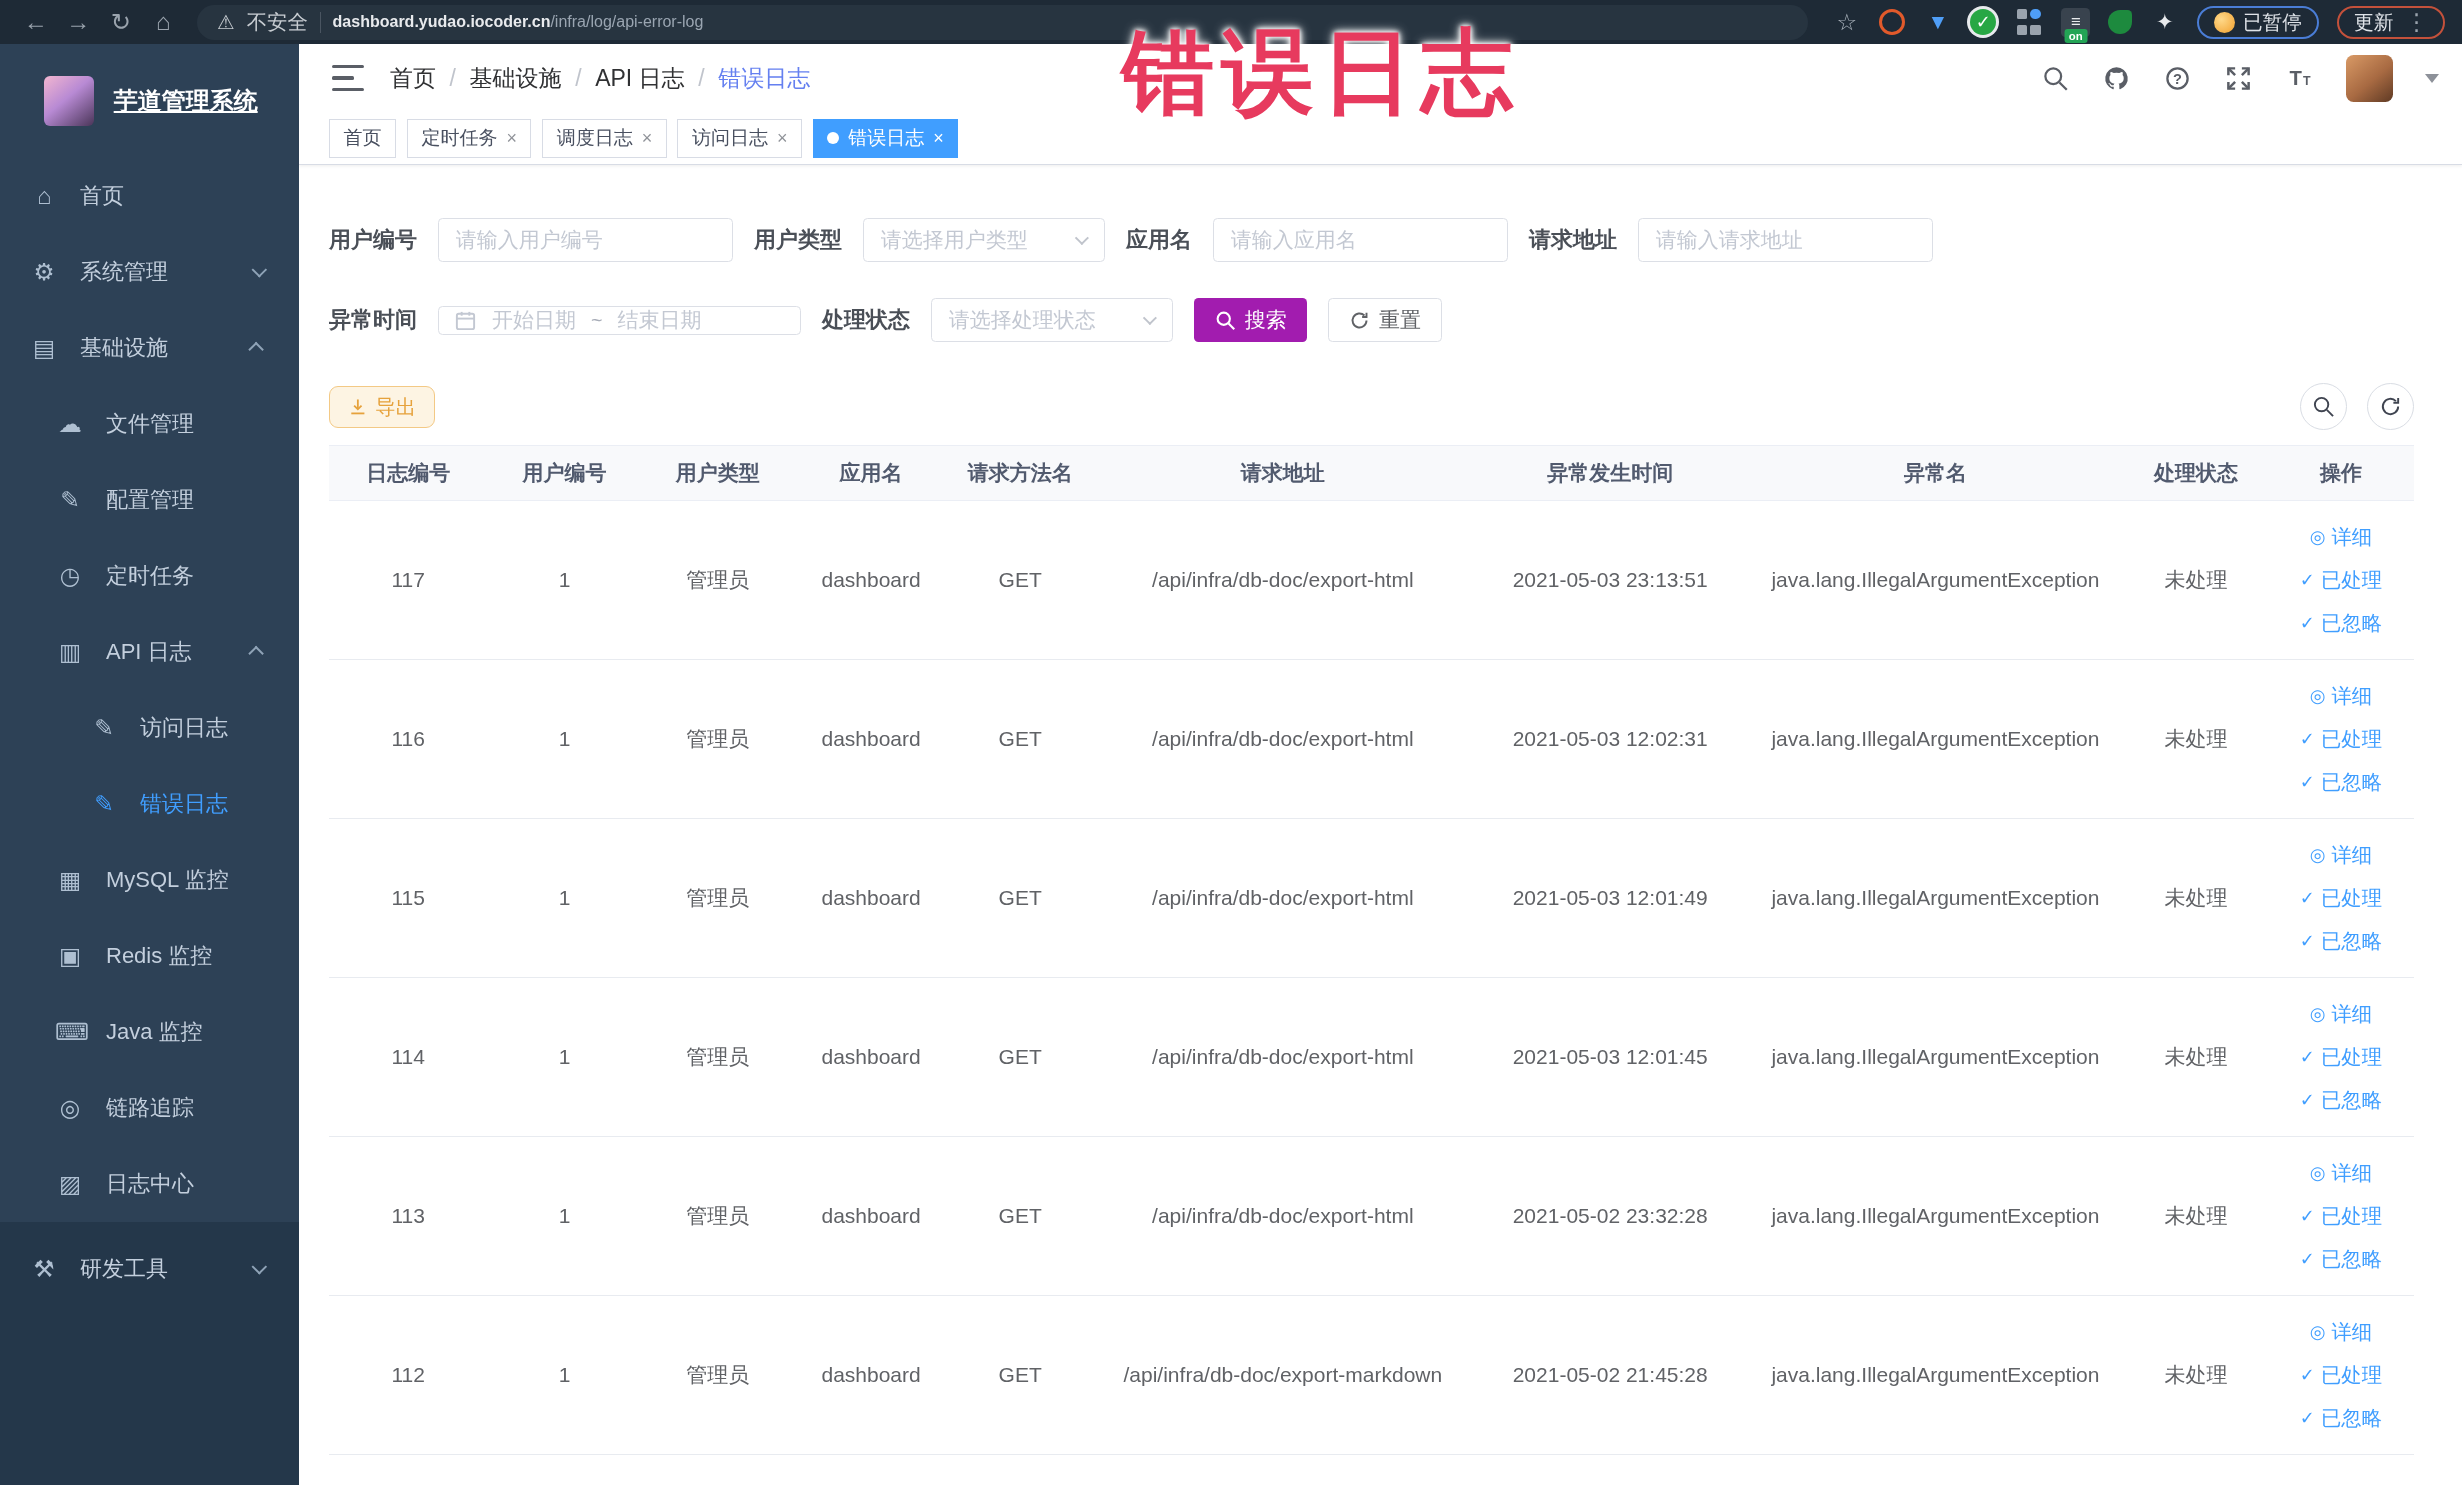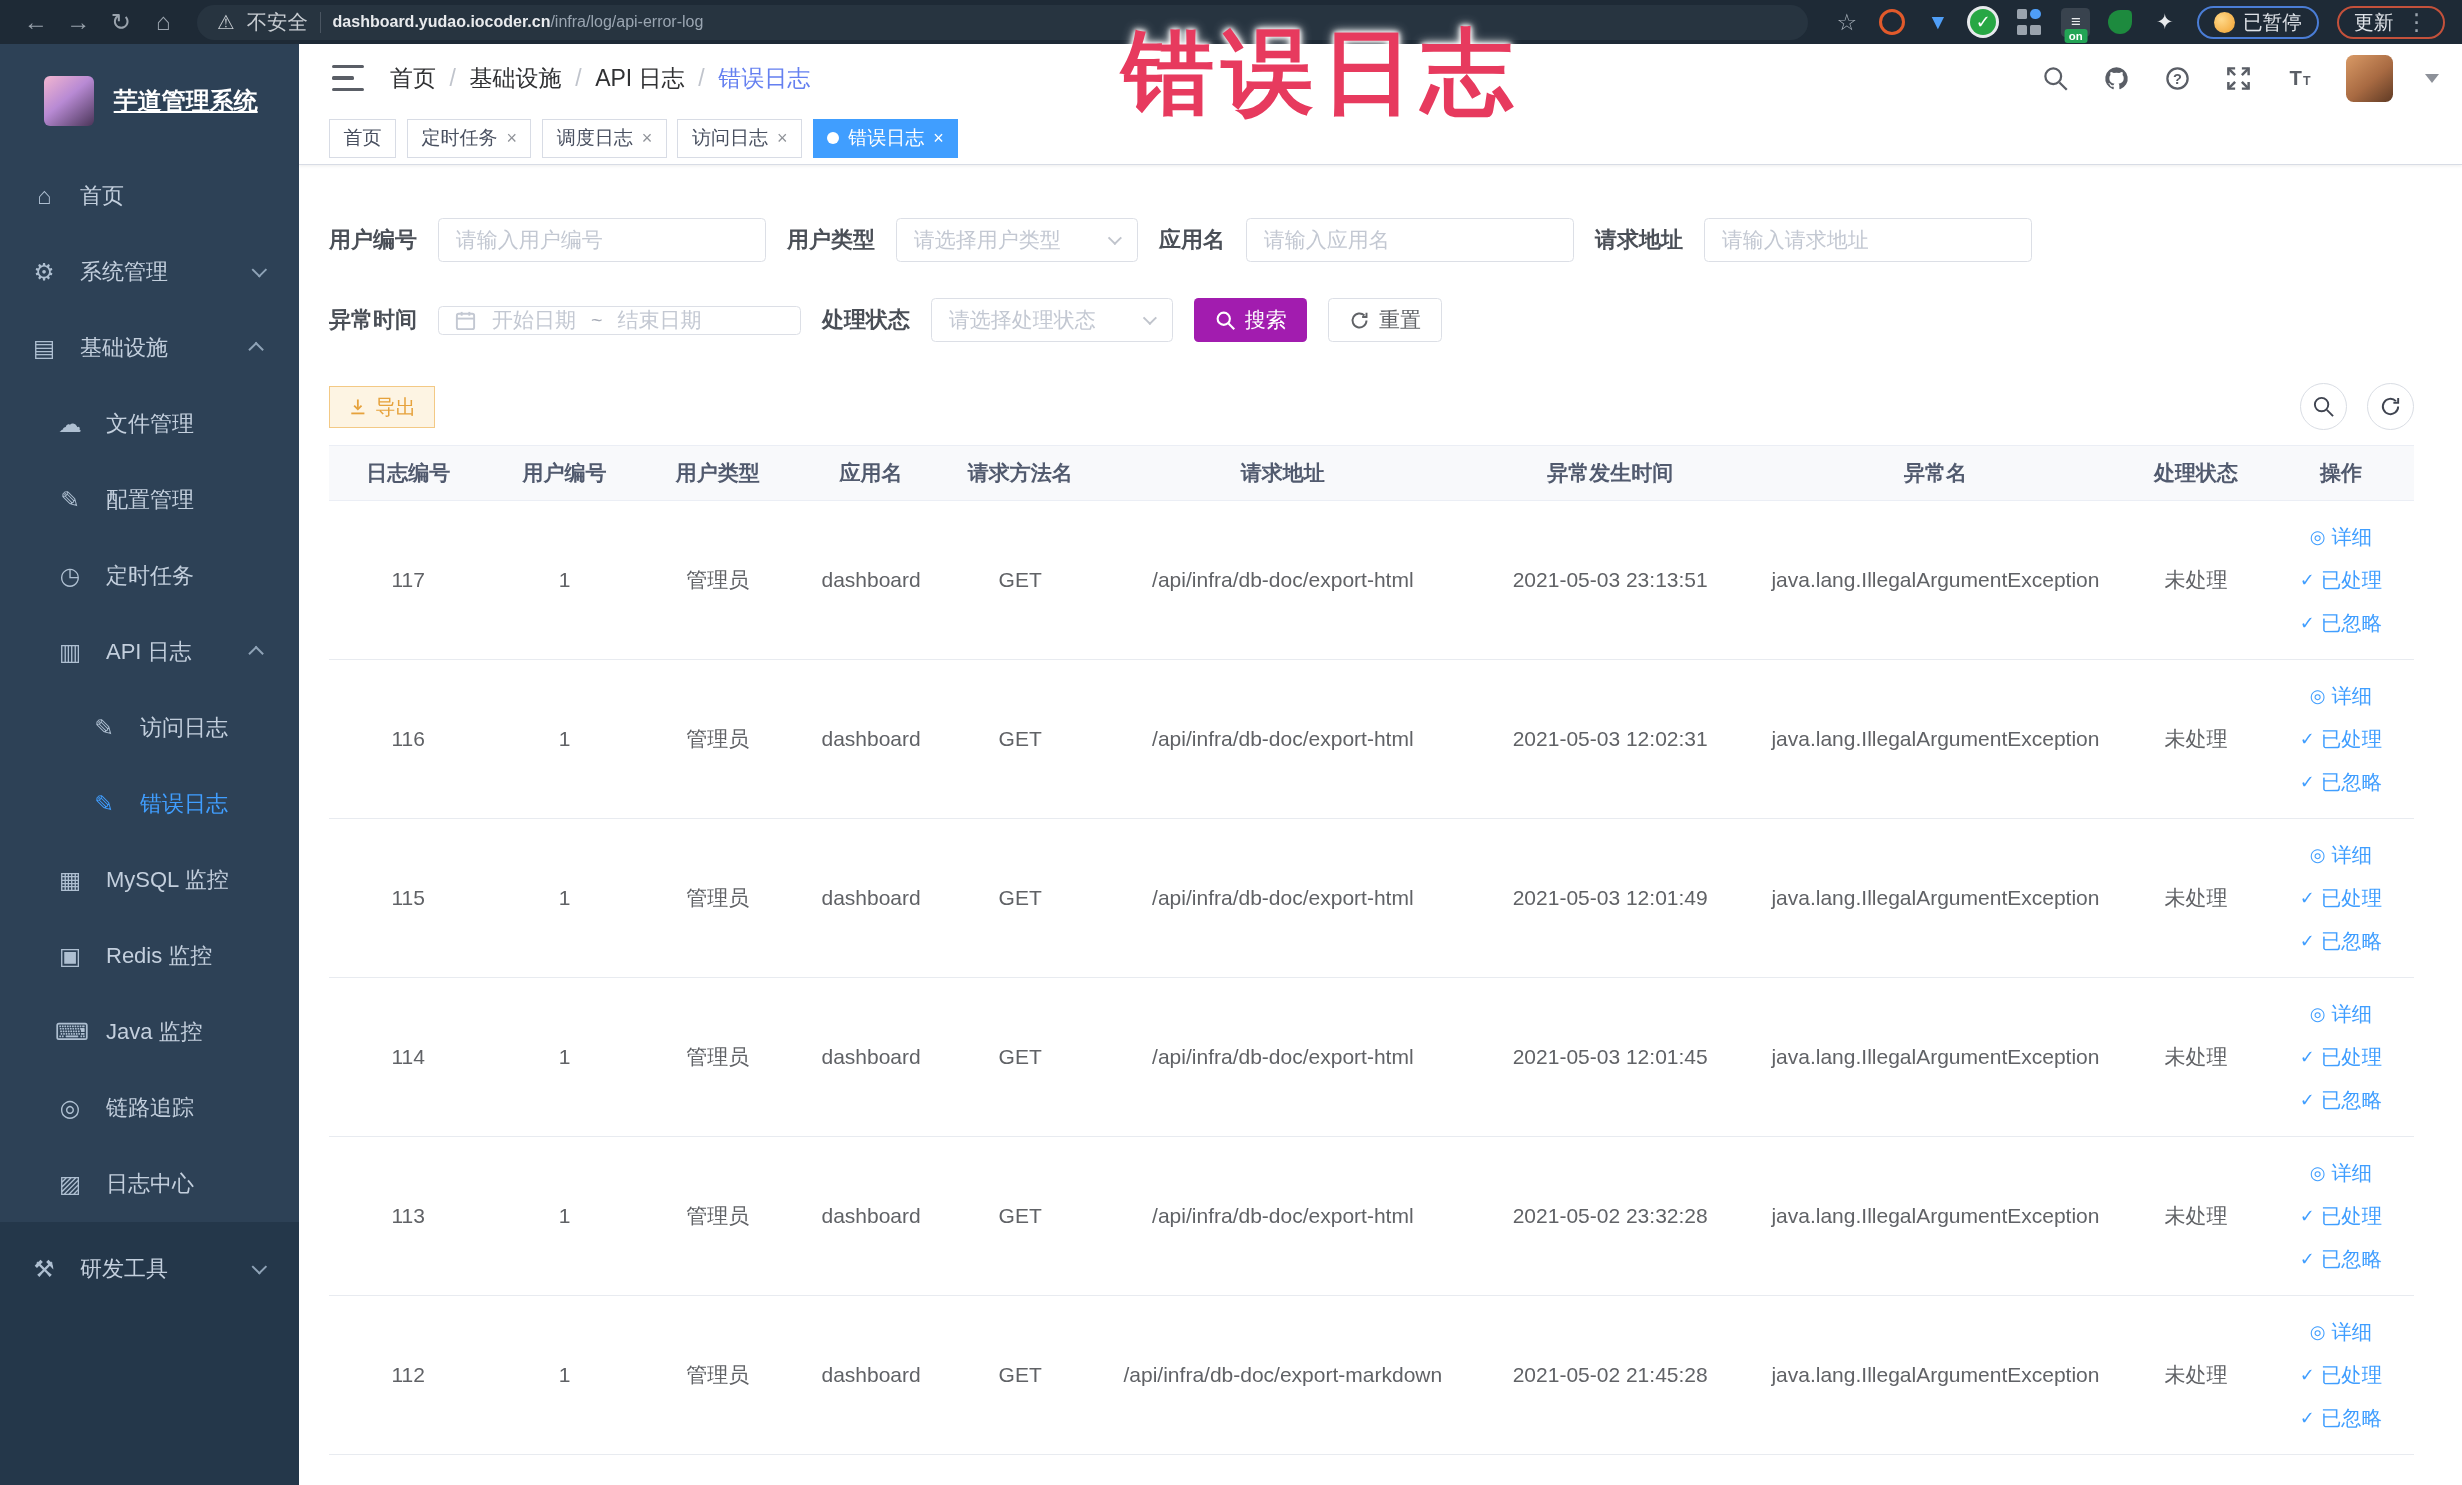--- a/index.html
+++ b/index.html
@@ -88,40 +88,40 @@
          border:0.8px solid #d8dce5; color:#495060; font-size:19px; cursor:pointer; white-space:nowrap; }
   .tag .dot { width:12px; height:12px; border-radius:50%; background:#fff; }
   .tag .close { font-size:18px; line-height:1; color:#909399; }
   .tag.active { background:#409eff; border-color:#409eff; color:#fff; }
   .tag.active .close { color:#fff; }
 
   
   .content { flex:1; padding:53px 48px 0 30px; overflow:hidden; }
   .filter-row { display:flex; align-items:center; gap:21px; margin-bottom:36px; }
   .f-label { font-size:22px; color:#4a4f57; font-weight:bold; white-space:nowrap; }
-  .f-input { width:328px; height:44px; border:0.8px solid #dcdfe6; border-radius:4.5px; padding:0 16.7px;
+  .f-input { width:295px; height:44px; border:0.8px solid #dcdfe6; border-radius:4.5px; padding:0 16.7px;
              font-size:21px; color:#606266; background:#fff; outline:none;
              font-family:"Liberation Sans","DejaVu Sans",sans-serif; }
   .f-input::placeholder { color:#c3c8d2; }
   .f-select { position:relative; width:242px; flex:0 0 auto; }
   .f-select .f-input { width:100%; padding-right:45px; }
   .sel-chev { position:absolute; right:18px; top:15px; width:9.8px; height:9.8px;
               border-right:2.3px solid #c0c4cc; border-bottom:2.3px solid #c0c4cc; transform:rotate(45deg); }
   .date-box { width:363px; height:29px; border:0.8px solid #dcdfe6; border-radius:4.5px; background:#fff;
               display:flex; align-items:center; gap:15px; padding:0 15px; font-size:21px; color:#c3c8d2; }
   .cal-ico { width:23px; height:23px; flex:0 0 auto; color:#c3c8d2; }
   .date-sep { color:#a8adb8; font-size:19.7px; }
   .btn { height:44px; border-radius:4.5px; display:flex; align-items:center; gap:9px; padding:0 19.7px;
          font-size:21px; cursor:pointer; border:0.8px solid transparent; white-space:nowrap; }
   .btn svg { width:21px; height:21px; }
   .btn-primary { background:#a21caf; color:#fff; }
   .btn-plain { background:#fff; border-color:#dcdfe6; color:#606266; }
   .toolbar-row { display:flex; align-items:center; margin:41px 0 0; }
   .btn-warning { height:42px; border:0.8px solid #f3c985; background:#fdf4e3; color:#e6a23c;
-                 border-radius:0; display:flex; align-items:center; gap:7.6px; padding:0 18px;
+                 border-radius:9px; display:flex; align-items:center; gap:7.6px; padding:0 18px;
                  font-size:20.4px; cursor:pointer; }
   .btn-warning svg { width:19.7px; height:19.7px; }
   .circle-btns { margin-left:auto; display:flex; gap:19.7px; }
   .circle-btn { width:47px; height:47px; border-radius:50%; border:0.8px solid #d9dde4; background:#fff;
                 display:flex; align-items:center; justify-content:center; color:#3f4450; cursor:pointer; }
   .circle-btn svg { width:23px; height:23px; }
 
   
   table { width:100%; border-collapse:collapse; table-layout:fixed; margin-top:15px; }
   th { height:55px; font-size:21px; font-weight:bold; color:#515a6e; background:#f8f9fb;

